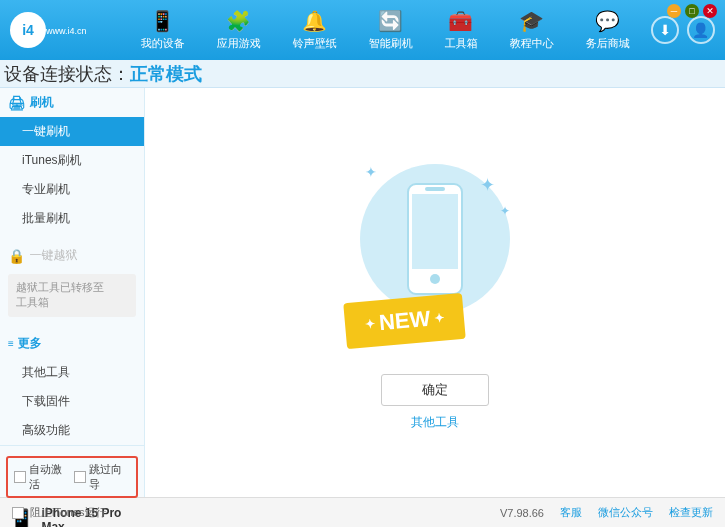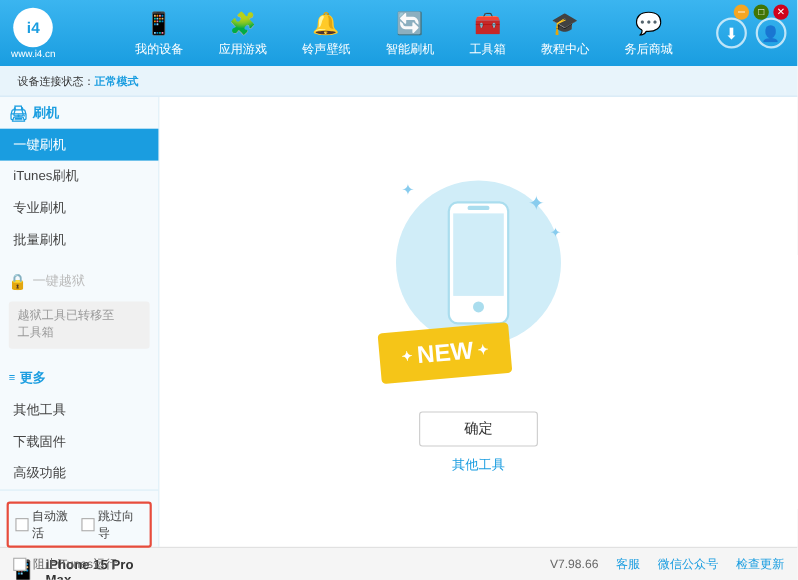--- a/index.html
+++ b/index.html
@@ -7,21 +7,21 @@
 
     
     .header {
       background: linear-gradient(180deg, #3bb5f0 0%, #1a9de0 100%);
       height: 60px;
       display: flex;
       align-items: center;
       padding: 0 10px;
     }
     .logo-area {
-      display: flex; flex-direction: column; align-items: center; margin-right: 33px;
+      display: flex; flex-direction: row; align-items: center; margin-right: 33px;
     }
     .logo-circle {
       width: 36px; height: 36px; background: white; border-radius: 50%; display: flex; align-items: center; justify-content: center; font-size: 14px; font-weight: bold; color: #1a9de0;
     }
     .logo-text { color: white; font-size: 9px; margin-top: 1px; }
     .nav-items {
       display: flex; gap: 0; flex: 1; justify-content: center;
     }
     .nav-item {
       display: flex; flex-direction: column; align-items: center; padding: 6px 16px; color: white; cursor: pointer; font-size: 11px; gap: 3px;
@@ -29,41 +29,41 @@
     .nav-item .nav-icon { font-size: 20px; }
     .header-right {
       display: flex; gap: 8px; align-items: center;
     }
     .header-right-btn {
       width: 28px; height: 28px; border-radius: 50%; border: 2px solid rgba(255,255,255,0.7); display: flex; align-items: center; justify-content: center; color: white; cursor: pointer; font-size: 14px;
     }
 
     
     .subheader {
-      background: #e8f4fb; height: 28px; display: flex; align-items: center; padding: 0 16px;
-      border-bottom: 1px solid #cce5f5; font-size: 10px; color: #666;
+      background: #e8f4fb; height: 28px; display: flex; align-items: center; padding: 0 4px;
+      border-bottom: 1px solid #cce5f5; font-size: 18px; color: #666;
     }
     .subheader span { color: #333; }
     .subheader .mode { color: #1a9de0; font-weight: bold; }
 
     
     .main-layout {
       display: flex; height: calc(527px - 60px - 28px - 30px);
     }
 
     
     .sidebar {
       width: 145px; background: #f5fafd; border-right: 1px solid #d9edf7; display: flex; flex-direction: column;
       height: 100%;
     }
     .sidebar-section-header {
       display: flex; align-items: center; padding: 6px 8px; color: #1a9de0; font-size: 12px; font-weight: bold; gap: 4px;
     }
     .sidebar-item {
-      padding: 6px 12px 6px 12px; color: #444; font-size: 12px; cursor: pointer;
+      padding: 6px 12px 6px 22px; color: #444; font-size: 12px; cursor: pointer;
     }
     .sidebar-item.active {
       background: #1a9de0; color: white; border-radius: 0;
     }
     .sidebar-divider { height: 1px; background: #d9edf7; margin: 4px 0; }
     .sidebar-disabled {
       padding: 6px 8px; color: #bbb; font-size: 12px; display: flex; align-items: center; gap: 4px;
     }
     .sidebar-notice {
       background: #f0f0f0; margin: 4px 8px; padding: 6px 8px; font-size: 11px; color: #999; border-radius: 3px; line-height: 1.4;

